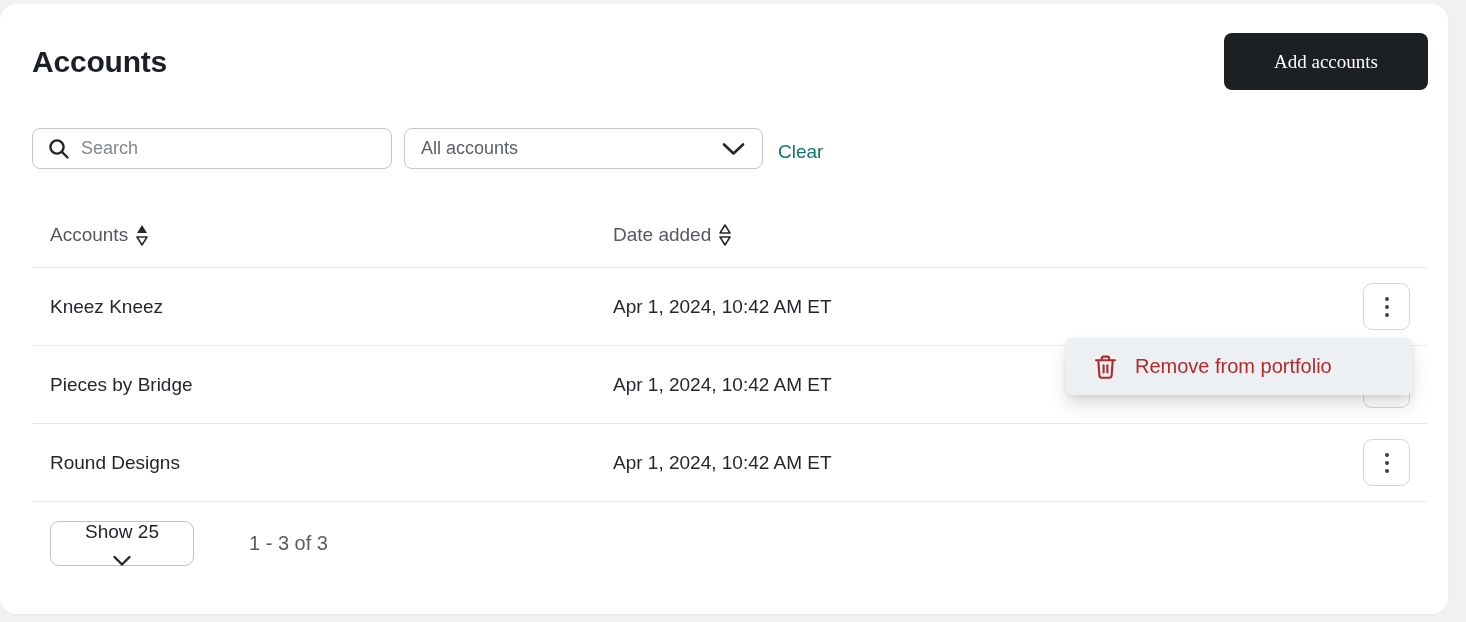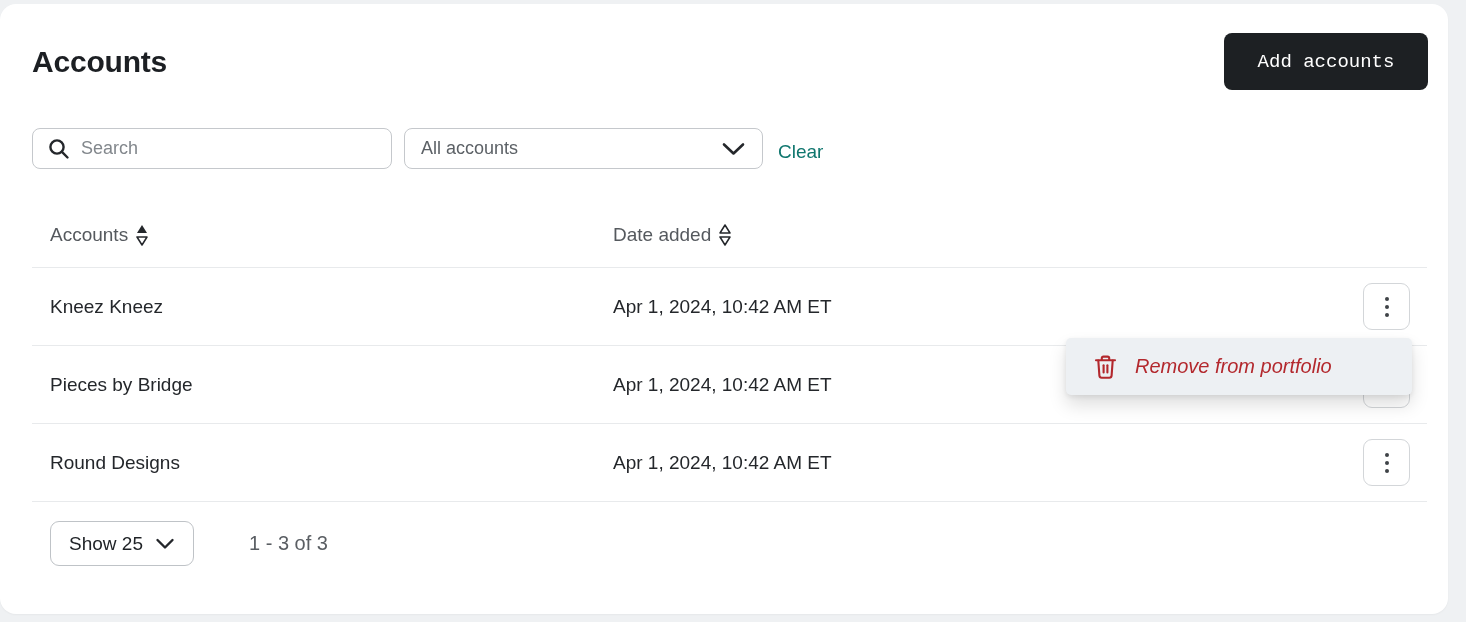--- a/index.html
+++ b/index.html
@@ -8,21 +8,21 @@
 
   .canvas { position:relative; width:1466px; height:622px; background:#eff1f3; overflow:hidden; }
   .card { position:absolute; left:0; top:4px; right:18px; bottom:8px; background:#ffffff;
           border-radius:16px; box-shadow:0 1px 2px rgba(0,0,0,0.04); }
 
   .page-title { position:absolute; left:32px; top:45px; font-size:30px; font-weight:700;
                 color:#1c1f23; letter-spacing:-0.2px; }
 
   .btn-primary { position:absolute; left:1224px; top:33px; width:204px; height:57px;
                  background:#1d2023; color:#fff; border:none; border-radius:8px;
-                 font-size:19px; font-family:Liberation Mono, monospace; cursor:pointer;
+                 font-size:19px; font-family:Liberation Serif, serif; cursor:pointer;
                  display:flex; align-items:center; justify-content:center; }
 
   .field { position:absolute; top:128px; height:41px; border:1px solid #c5c8cc;
            border-radius:8px; background:#fff; display:flex; align-items:center; }
   .search-box { left:32px; width:360px; padding:0 14px; gap:10px; }
   .search-box input { border:none; outline:none; flex:1; font-size:18px; font-family:inherit;
                       color:#24272b; background:transparent; }
   .search-box input::placeholder { color:#82878c; }
   .select-box { left:404px; width:359px; padding:4px 16px; justify-content:space-between; cursor:pointer; }
   .select-box .select-value { font-size:18px; color:#5c6166; }
@@ -45,28 +45,28 @@
                font-size:19px; color:#24272b; }
 
   .kebab-btn { position:absolute; left:1363px; width:47px; height:47px; background:#fff;
                border:1px solid #d3d6d9; border-radius:9px; cursor:pointer;
                display:flex; flex-direction:column; align-items:center; justify-content:center;
                gap:4px; z-index:2; }
   .kebab-btn i { width:4px; height:4px; border-radius:50%; background:#3f4347; }
 
   .row-menu { position:absolute; left:1066px; top:338px; width:346px; height:57px;
               background:#edf0f3; border-radius:5px; z-index:10;
-              box-shadow:0 10px 18px rgba(0,0,0,0.13), 0 2px 5px rgba(0,0,0,0.08);font-style:italic; }
+              box-shadow:0 10px 18px rgba(0,0,0,0.13), 0 2px 5px rgba(0,0,0,0.08); }
   .row-menu-item { width:100%; height:100%; display:flex; align-items:center; gap:18px;
                    padding:0 28px; cursor:pointer; color:#b3282d; font-size:20px; }
 
   .footer-show { position:absolute; left:50px; top:521px; width:144px; height:45px;
                  background:#fff; border:1px solid #bfc3c7; border-radius:9px; cursor:pointer;
                  display:flex; align-items:center; justify-content:center; gap:12px;
-                 font-size:19px; color:#1f2226; font-family:inherit; }
+                 font-size:19px; color:#1f2226; font-family:inherit;flex-direction:column; }
   .footer-range { position:absolute; left:220px; top:532px; font-size:20px; color:#5a5e63;margin-left:29px; }
 
   svg { display:block; }
 </style>
 </head>
 <body>
 
 <div class="canvas">
   <div class="card"></div>
 

